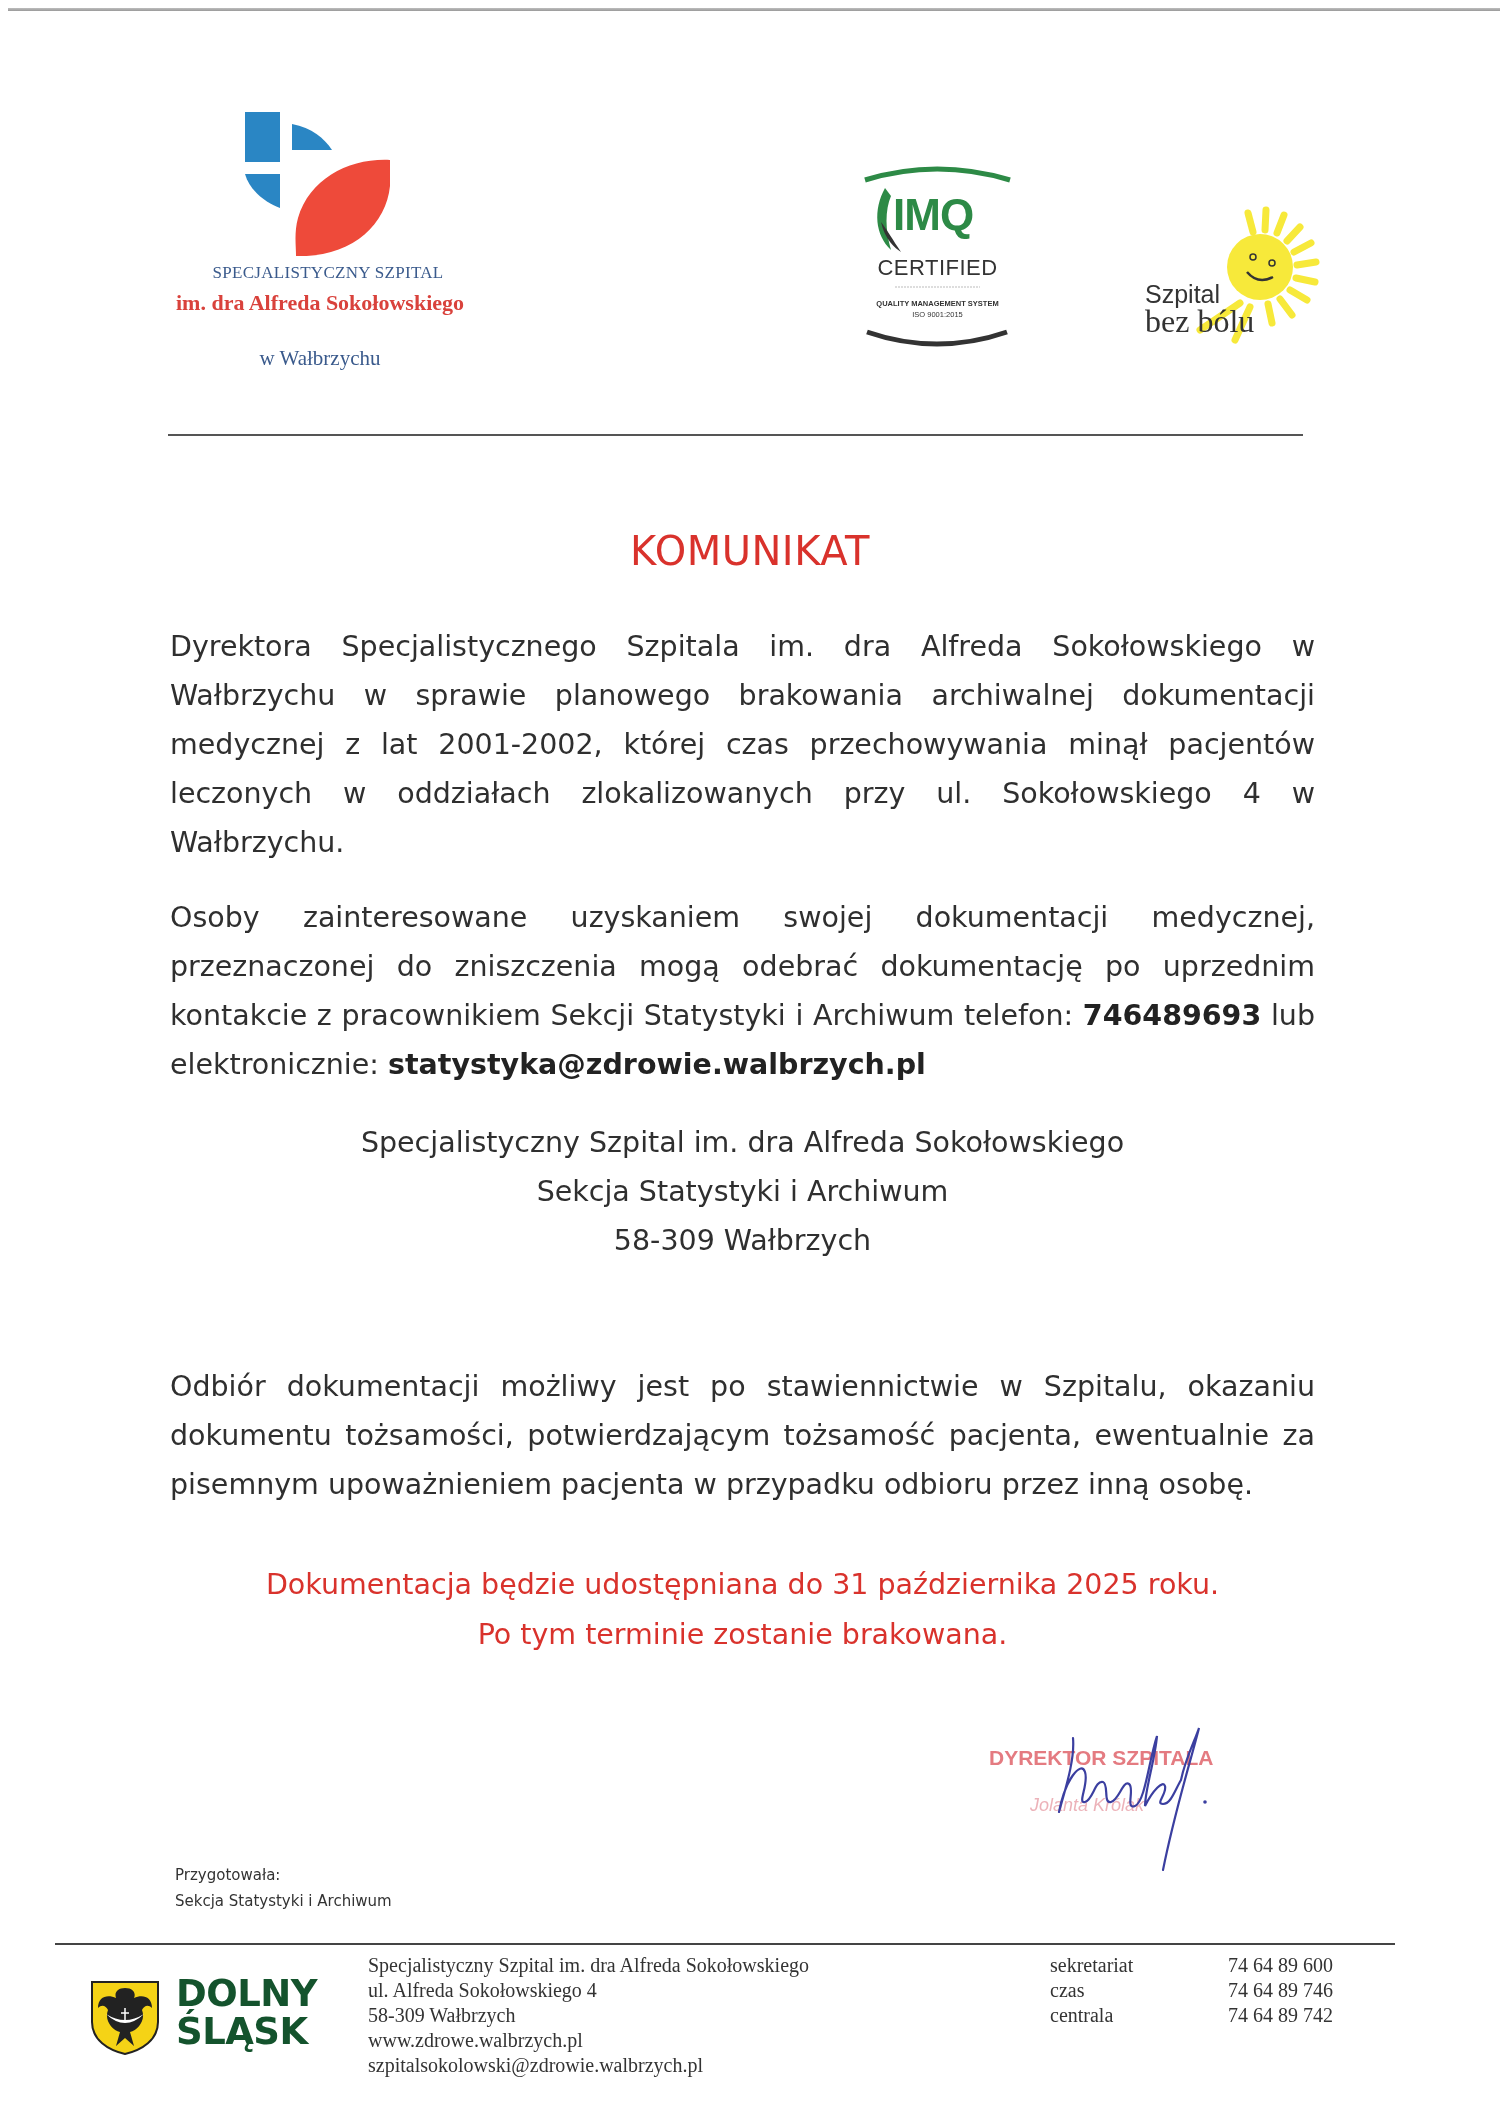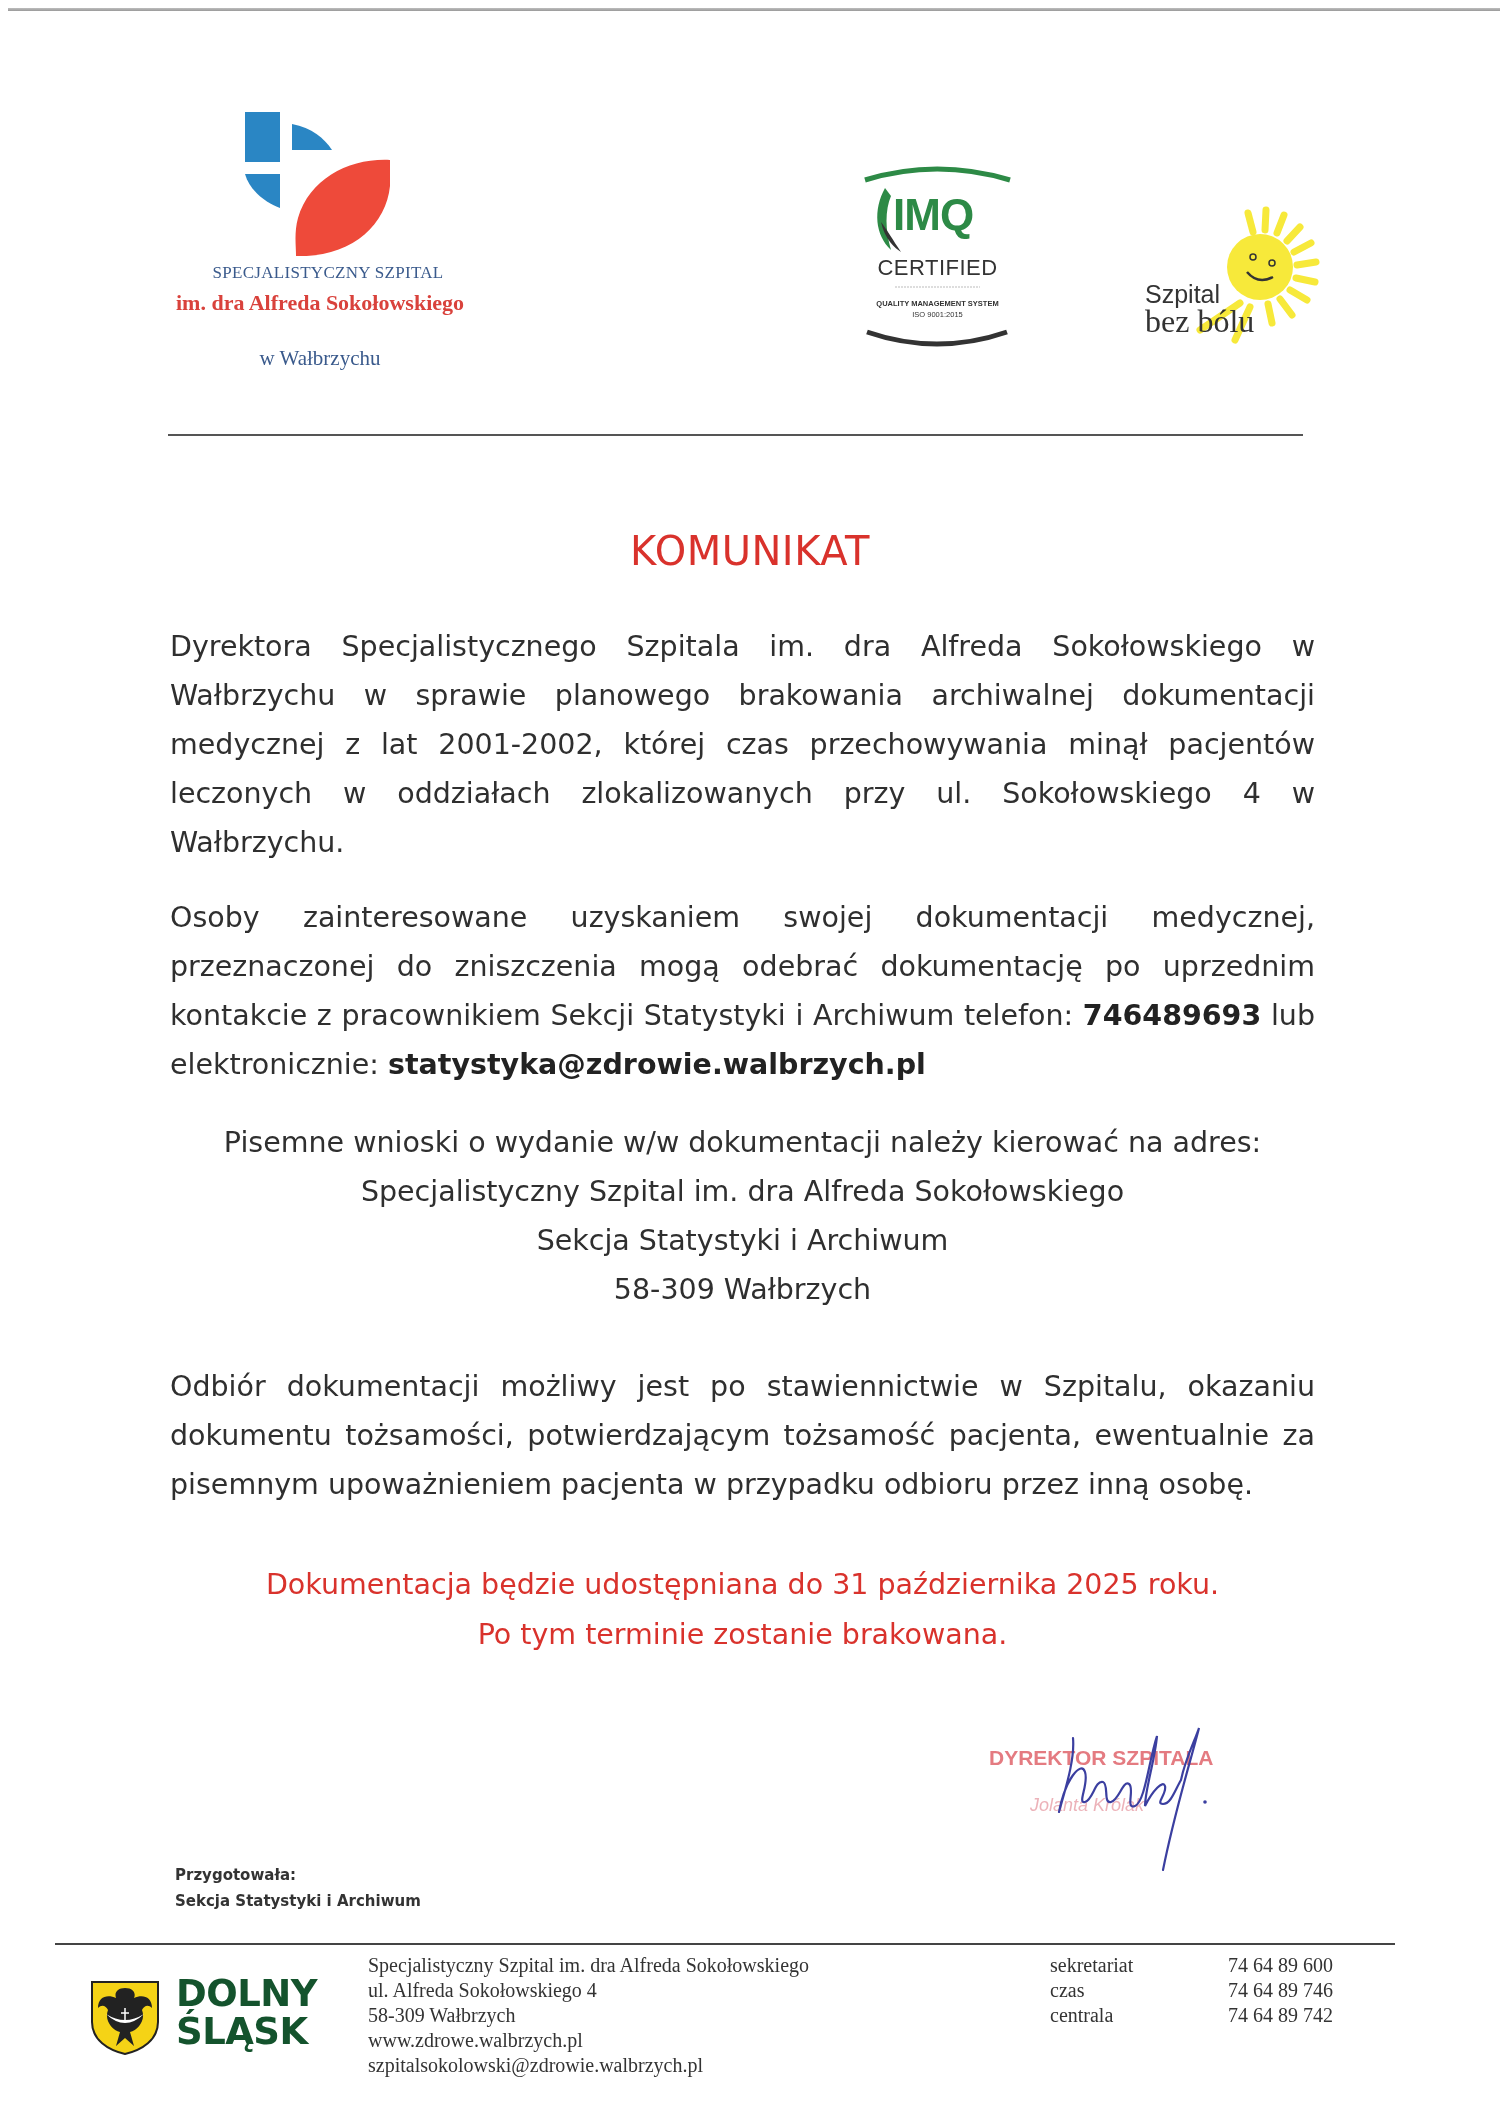--- a/index.html
+++ b/index.html
@@ -41,21 +41,21 @@
   .p2 { top:893px; }
   .addr { left:170px; width:1145px; top:1118px; line-height:49px; text-align:center; }
   .p3 { top:1362px; }
   .red-note { left:170px; width:1145px; top:1560px; line-height:50px; text-align:center; color:#d9322c; }
   b { font-weight:bold; color:#222; }
 
   .stamp { left:985px; top:1720px; width:300px; height:160px; }
   .stamp-t1 { left:4px; top:26px; font-family:"Liberation Sans", sans-serif; font-weight:bold; font-size:21px; color:#e0646c; opacity:0.85; }
   .stamp-t2 { left:45px; top:75px; font-family:"Liberation Sans", sans-serif; font-style:italic; font-size:18px; color:#e8a0a8; opacity:0.8; }
 
-  .prep { left:175px; top:1862px; font-family:"DejaVu Sans", sans-serif; font-size:15px; color:#333; line-height:26px;font-weight:bold; }
+  .prep { left:175px; top:1862px; font-family:"DejaVu Sans", sans-serif; font-size:15px; color:#333; line-height:26px; }
 
   .foot-rule { left:55px; top:1943px; width:1340px; height:2px; background:#444; }
   .crest { left:90px; top:1980px; width:70px; height:75px; }
   .dolny { left:176px; top:1975px; font-family:"DejaVu Sans", sans-serif; font-weight:bold; font-size:37px; line-height:38px; color:#14532d; letter-spacing:-0.5px; }
   .foot-addr { left:368px; top:1953px; font-family:"Liberation Serif", serif; font-size:20px; line-height:25px; color:#333; }
   .foot-contacts { left:1050px; top:1953px; font-family:"Liberation Serif", serif; font-size:20px; line-height:25px; color:#333; }
   .fc-row { display:flex; }
   .fc-label { width:178px; }
 </style>
 </head>
@@ -118,21 +118,20 @@
 
 <div class="abs head-rule"></div>
 
 <h1 class="abs title" style="margin:0;font-weight:normal;">KOMUNIKAT</h1>
 
 <p class="abs para p1 body-text" style="margin:0;">Dyrektora Specjalistycznego Szpitala im. dra Alfreda Sokołowskiego w Wałbrzychu w sprawie planowego brakowania archiwalnej dokumentacji medycznej z lat 2001-2002, której czas przechowywania minął pacjentów leczonych w oddziałach zlokalizowanych przy ul. Sokołowskiego 4 w Wałbrzychu.</p>
 
 <p class="abs para p2 body-text" style="margin:0;"><span>Osoby zainteresowane uzyskaniem swojej dokumentacji medycznej, przeznaczonej do zniszczenia mogą odebrać dokumentację po uprzednim kontakcie z pracownikiem Sekcji Statystyki i Archiwum telefon: </span><b>746489693</b><span> lub elektronicznie: </span><b>statystyka@zdrowie.walbrzych.pl</b></p>
 
 <div class="abs addr body-text">
-  <div>Pisemne wnioski o wydanie w/w dokumentacji należy kierować na adres:</div>
   <div>Specjalistyczny Szpital im. dra Alfreda Sokołowskiego</div>
   <div>Sekcja Statystyki i Archiwum</div>
   <div>58-309 Wałbrzych</div>
 </div>
 
 <p class="abs para p3 body-text" style="margin:0;">Odbiór dokumentacji możliwy jest po stawiennictwie w Szpitalu, okazaniu dokumentu tożsamości, potwierdzającym tożsamość pacjenta, ewentualnie za pisemnym upoważnieniem pacjenta w przypadku odbioru przez inną osobę.</p>
 
 <div class="abs red-note body-text">
   <div>Dokumentacja będzie udostępniana do 31 października 2025 roku.</div>
   <div>Po tym terminie zostanie brakowana.</div>

